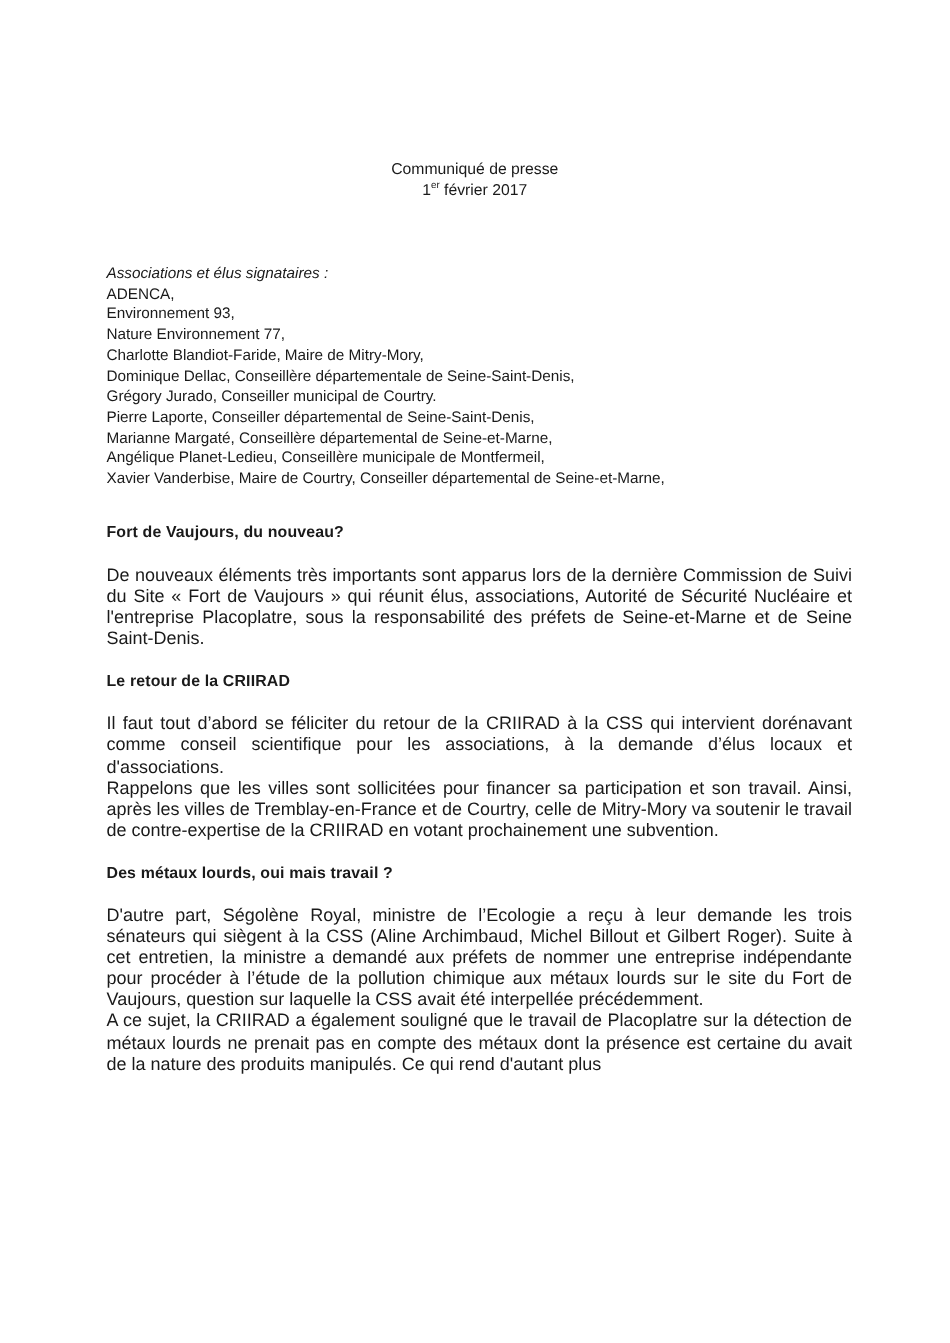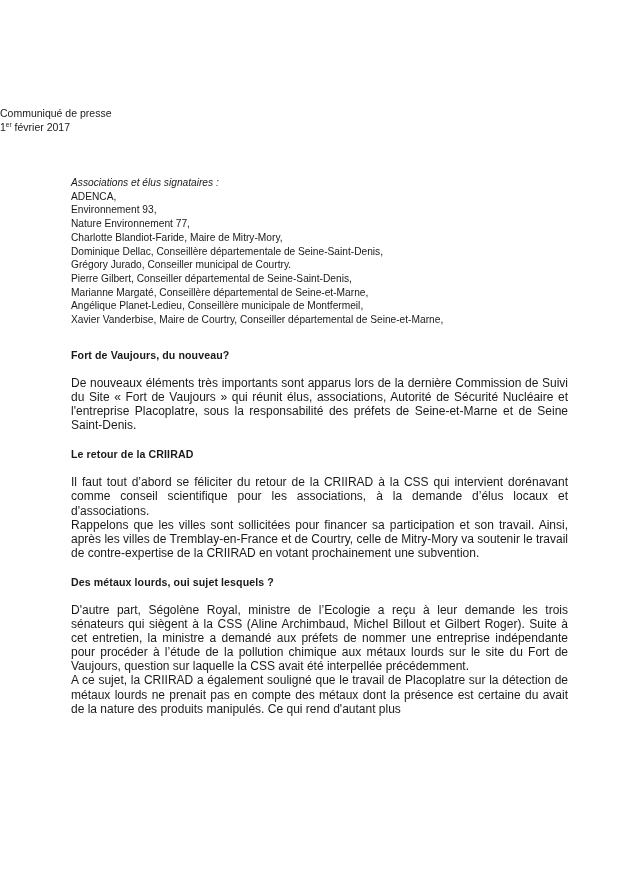--- a/index.html
+++ b/index.html
@@ -17,21 +17,21 @@
     color: #1a1a1a;
     -webkit-font-smoothing: antialiased;
   }
 
   
   .doc-header {
     position: absolute;
     left: 0;
     right: 0;
     top: 106px;
-    text-align: left;
+    text-align: center;
     font-size: 10.5px;
     line-height: 14px;
     color: #1a1a1a;
   }
   .doc-header .line { display: block; white-space: pre; }
   .doc-header sup {
     font-size: 6.5px;
     vertical-align: super;
     line-height: 0;
   }
@@ -95,41 +95,41 @@
   </div>
 
   <div class="signatories">
     <span class="sig-title">Associations et élus signataires :</span>
     <span class="sig-line">ADENCA,</span>
     <span class="sig-line">Environnement 93,</span>
     <span class="sig-line">Nature Environnement 77,</span>
     <span class="sig-line">Charlotte Blandiot-Faride, Maire de Mitry-Mory,</span>
     <span class="sig-line">Dominique Dellac, Conseillère départementale de Seine-Saint-Denis,</span>
     <span class="sig-line">Grégory Jurado, Conseiller municipal de Courtry.</span>
-    <span class="sig-line">Pierre Gilbert, Conseiller départemental de Seine-Saint-Denis,</span>
+    <span class="sig-line">Pierre Laporte, Conseiller départemental de Seine-Saint-Denis,</span>
     <span class="sig-line">Marianne Margaté, Conseillère départemental de Seine-et-Marne,</span>
     <span class="sig-line">Angélique Planet-Ledieu, Conseillère municipale de Montfermeil,</span>
     <span class="sig-line">Xavier Vanderbise, Maire de Courtry, Conseiller départemental de Seine-et-Marne,</span>
   </div>
 
   <div class="body-content">
 
     <h2 class="section-heading">Fort de Vaujours, du nouveau?</h2>
     <div class="gap-after-heading"></div>
     <p class="body-par">De nouveaux éléments très importants sont apparus lors de la dernière Commission de Suivi du Site « Fort de Vaujours » qui réunit élus, associations, Autorité de Sécurité Nucléaire et l'entreprise Placoplatre, sous la responsabilité des préfets de Seine-et-Marne et de Seine Saint-Denis.</p>
 
     <div class="gap-before-heading"></div>
 
     <h2 class="section-heading">Le retour de la CRIIRAD</h2>
     <div class="gap-after-heading"></div>
     <p class="body-par">Il faut tout d’abord se féliciter du retour de la CRIIRAD à la CSS qui intervient dorénavant comme conseil scientifique pour les associations, à la demande d’élus locaux et d'associations.</p>
     <p class="body-par">Rappelons que les villes sont sollicitées pour financer sa participation et son travail. Ainsi, après les villes de Tremblay-en-France et de Courtry, celle de Mitry-Mory va soutenir le travail de contre-expertise de la CRIIRAD en votant prochainement une subvention.</p>
 
     <div class="gap-before-heading"></div>
 
-    <h2 class="section-heading">Des métaux lourds, oui sujet lesquels ?</h2>
+    <h2 class="section-heading">Des métaux lourds, oui mais travail ?</h2>
     <div class="gap-after-heading"></div>
     <p class="body-par">D'autre part, Ségolène Royal, ministre de l’Ecologie a reçu à leur demande les trois sénateurs qui siègent à la CSS (Aline Archimbaud, Michel Billout et Gilbert Roger). Suite à cet entretien, la ministre a demandé aux préfets de nommer une entreprise indépendante pour procéder à l’étude de la pollution chimique aux métaux lourds sur le site du Fort de Vaujours, question sur laquelle la CSS avait été interpellée précédemment.</p>
     <p class="body-par">A ce sujet, la CRIIRAD a également souligné que le travail de Placoplatre sur la détection de métaux lourds ne prenait pas en compte des métaux dont la présence est certaine du avait de la nature des produits manipulés. Ce qui rend d'autant plus</p>
 
   </div>
 
 </div>
 
 </body></html>

